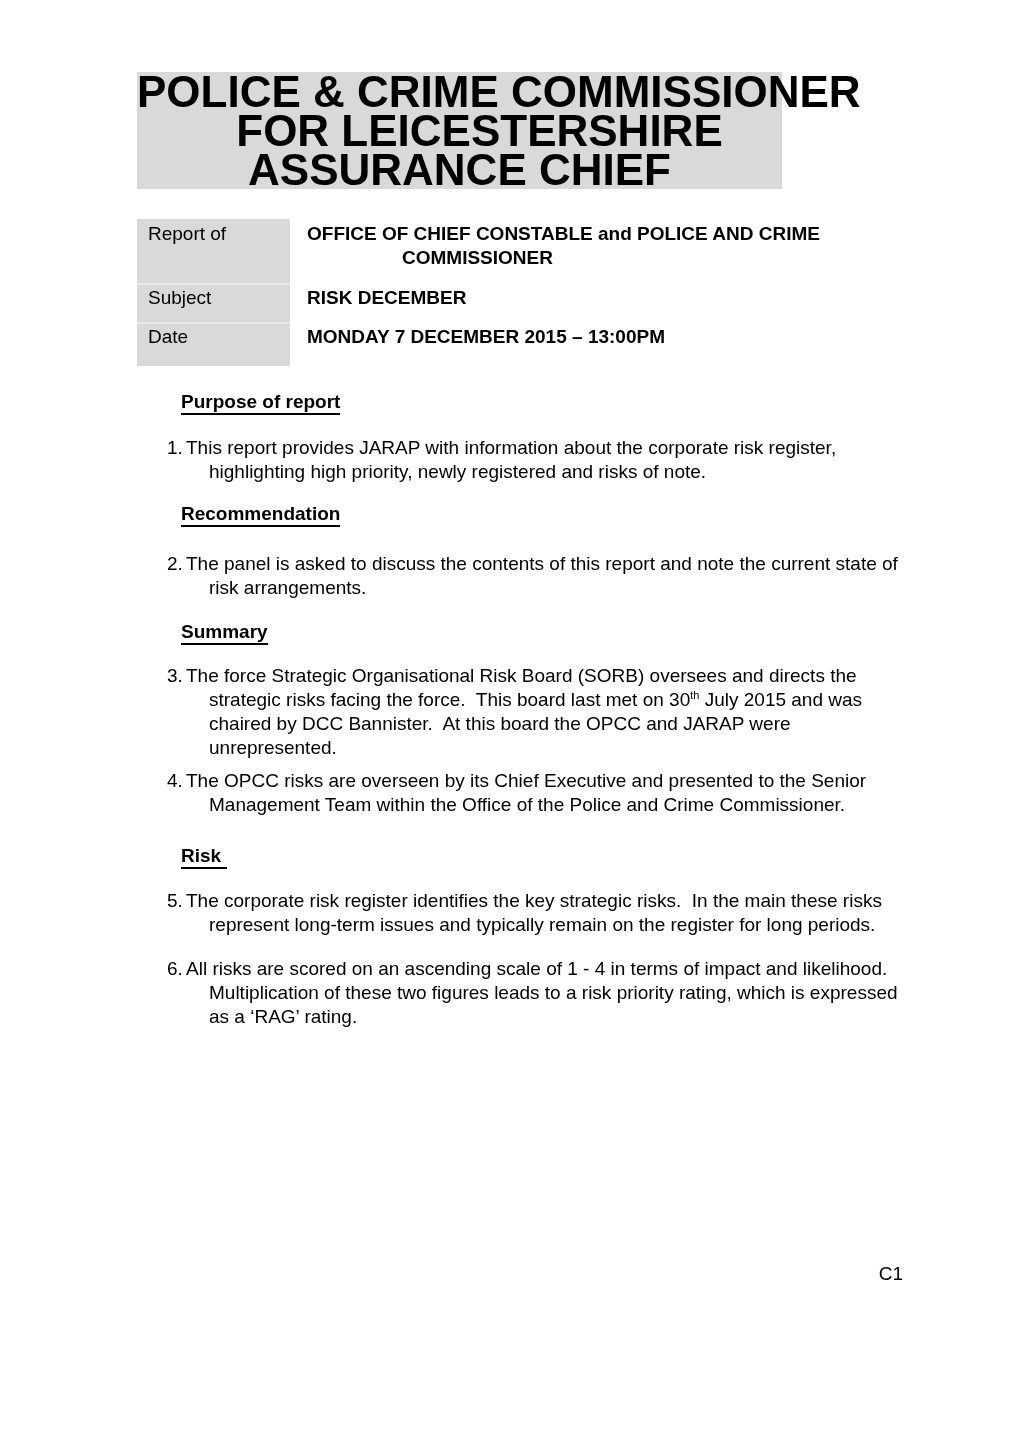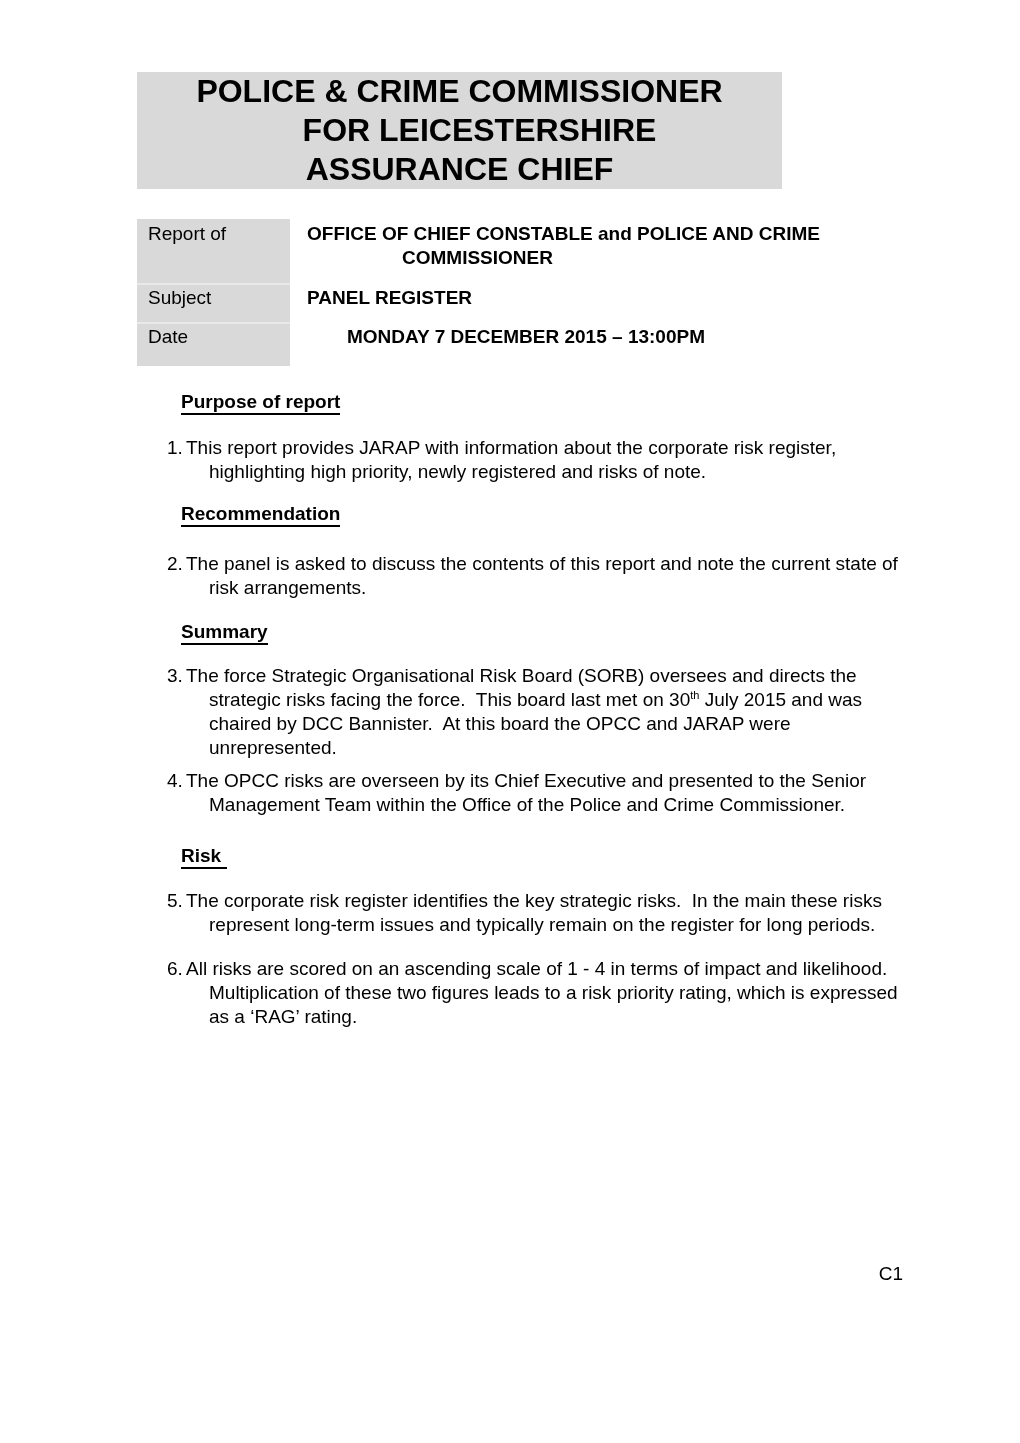--- a/index.html
+++ b/index.html
@@ -7,31 +7,31 @@
     width:1020px;height:1443px;overflow:hidden;background:#ffffff;color:#000;
     font-family:"Liberation Sans","DejaVu Sans",sans-serif;
     font-size:19px;line-height:24px;
     -webkit-font-smoothing:antialiased;
   }
   .page{position:relative;width:1020px;height:1443px;}
 
   
   .title-box{
     margin:72px 0 0 137px;width:645px;background:#d9d9d9;
-    text-align:center;font-weight:bold;font-size:32px;line-height:39px;
+    text-align:center;font-weight:bold;font-size:44px;line-height:39px;
   }
   .title-line{white-space:nowrap;}
   .title-line.shift{transform:translateX(20px);}
 
   
   .meta-table{margin:30px 0 0 137px;width:776px;}
   .meta-row{display:flex;align-items:stretch;}
   .meta-row.r1{min-height:64px;}
   .meta-row.r2{min-height:39px;}
-  .meta-row.r3{min-height:44px;gap:40px;}
+  .meta-row.r3{min-height:44px;}
   .meta-row.r4{min-height:45px;}
   .meta-label{
     width:153px;flex:0 0 153px;background:#d9d9d9;
     padding:3px 0 0 11px;box-sizing:border-box;
   }
   .meta-row + .meta-row .meta-label{box-shadow:inset 0 2px 0 #e9e9e9;}
   .meta-value{flex:1;padding:3px 0 0 17px;font-weight:bold;}
   .val-line2{margin-left:95px;}
 
   
@@ -60,21 +60,21 @@
   <div class="meta-table">
     <div class="meta-row r1">
       <div class="meta-label">Report of</div>
       <div class="meta-value">
         <div>OFFICE OF CHIEF CONSTABLE and POLICE AND CRIME</div>
         <div class="val-line2">COMMISSIONER</div>
       </div>
     </div>
     <div class="meta-row r2">
       <div class="meta-label">Subject</div>
-      <div class="meta-value">PANEL REGISTER</div>
+      <div class="meta-value">RISK DECEMBER</div>
     </div>
     <div class="meta-row r3">
       <div class="meta-label">Date</div>
       <div class="meta-value">MONDAY 7 DECEMBER 2015 – 13:00PM</div>
     </div>
   </div>
 
   <div class="content">
 
     <div class="heading" style="margin-top:24px">

